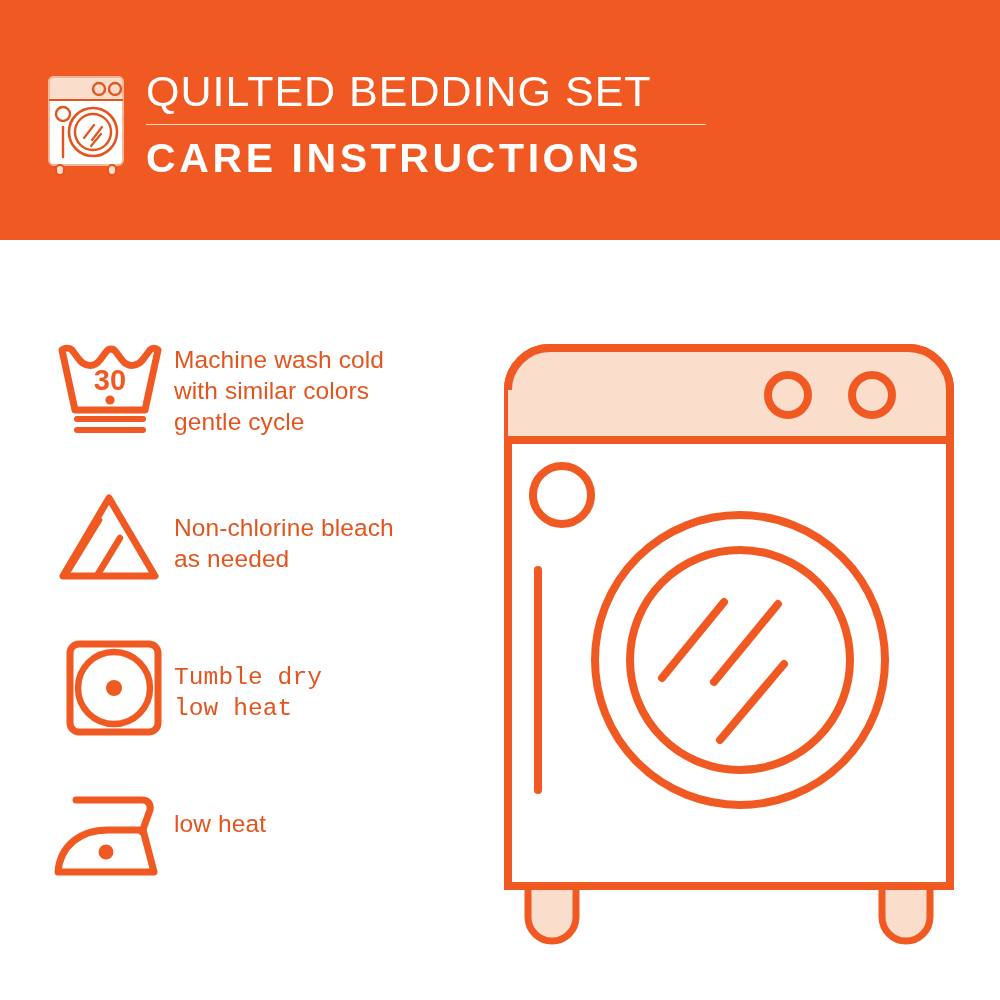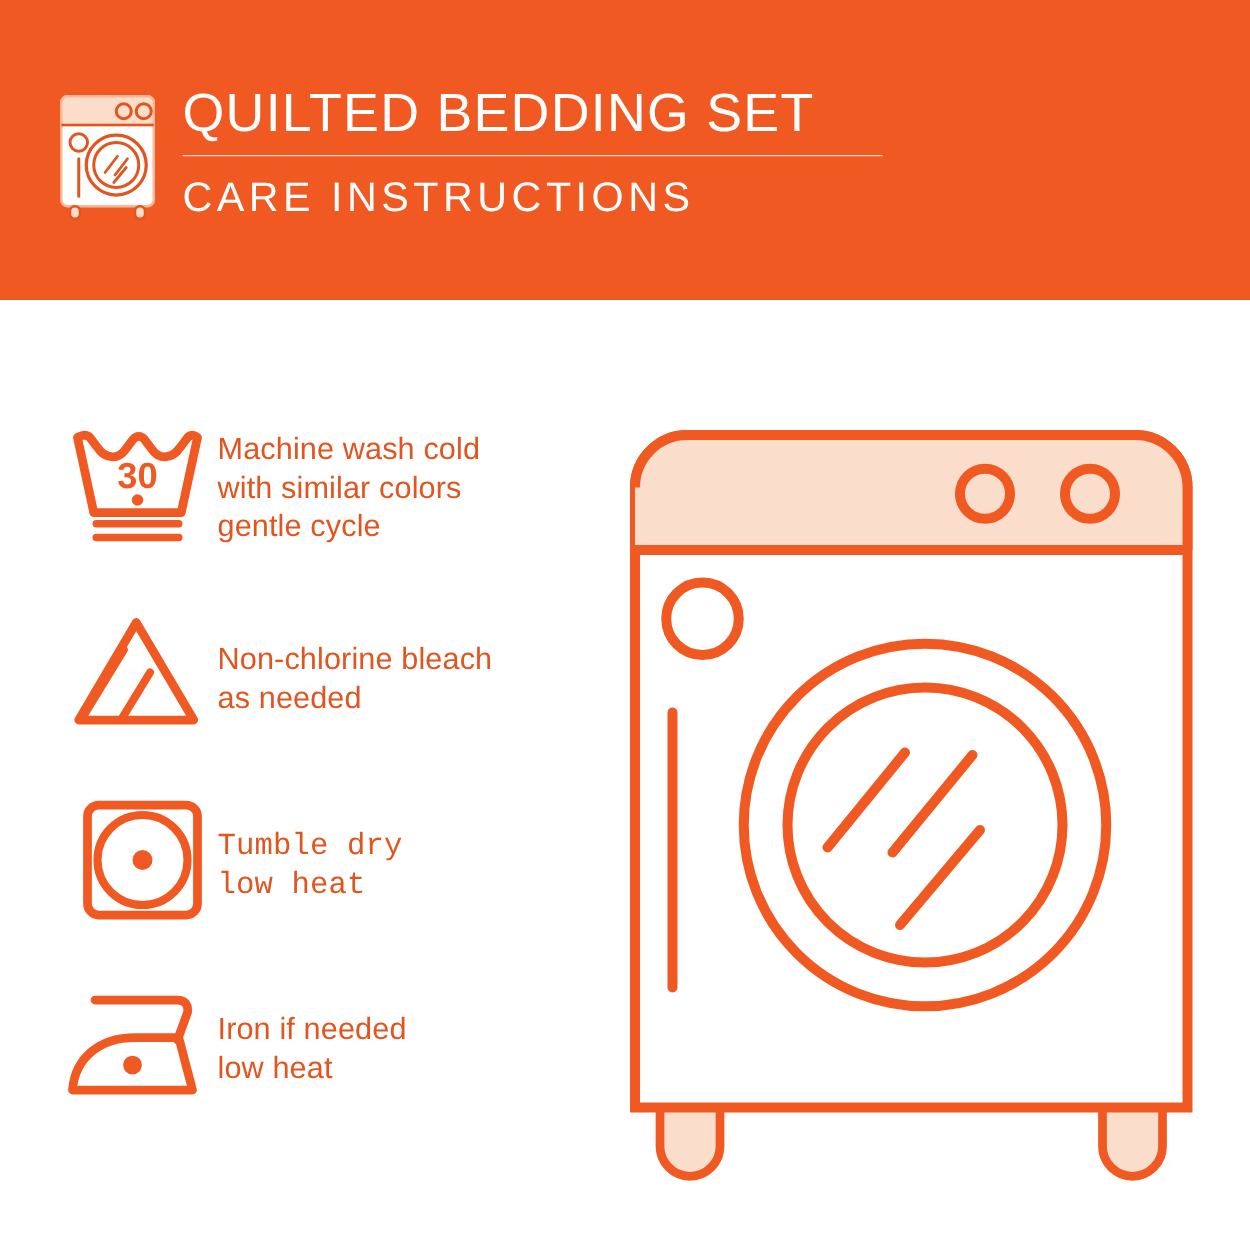--- a/index.html
+++ b/index.html
@@ -53,23 +53,23 @@
   }
   .title-rule {
     margin-top: 8px;
     margin-bottom: 9px;
     height: 1px;
     background: rgba(255,255,255,0.75);
     width: 100%;
   }
   .title-sub {
     color: #ffffff;
-    font-size: 33px;
+    font-size: 41px;
     line-height: 48px;
-    font-weight: 400;
+    font-weight: 700;
     letter-spacing: 3.6px;
     white-space: nowrap;
   }
 
   
   .care-list {
     position: absolute;
     left: 0;
     top: 240px;
     width: 470px;
@@ -216,21 +216,20 @@
       <div class="care-symbol">
         <svg viewBox="0 0 118 92" width="118" height="92" aria-hidden="true">
 
           <path d="M26 12 L92 12 C98 12 101 16 100 22 L92 44" fill="none" stroke="#f05a22" stroke-width="7" stroke-linecap="round" stroke-linejoin="round"></path>
 
           <path d="M8 84 C10 58 30 42 58 42 L93 42 L104 84 Z" fill="none" stroke="#f05a22" stroke-width="7" stroke-linejoin="round" stroke-linecap="round"></path>
           <circle cx="56" cy="64" r="7.5" fill="#f05a22"></circle>
         </svg>
       </div>
       <div class="care-text">
-        <span class="ln">Iron if needed</span>
         <span class="ln">low heat</span>
       </div>
     </div>
   </div>
 
   <div class="machine">
     <svg viewBox="0 0 490 620" width="490" height="620" aria-hidden="true">
 
       <path d="M38 545 h48 v42 a24 24 0 0 1 -48 0 z" fill="#fbddcc" stroke="#f05a22" stroke-width="7"></path>
       <path d="M392 545 h48 v42 a24 24 0 0 1 -48 0 z" fill="#fbddcc" stroke="#f05a22" stroke-width="7"></path>

